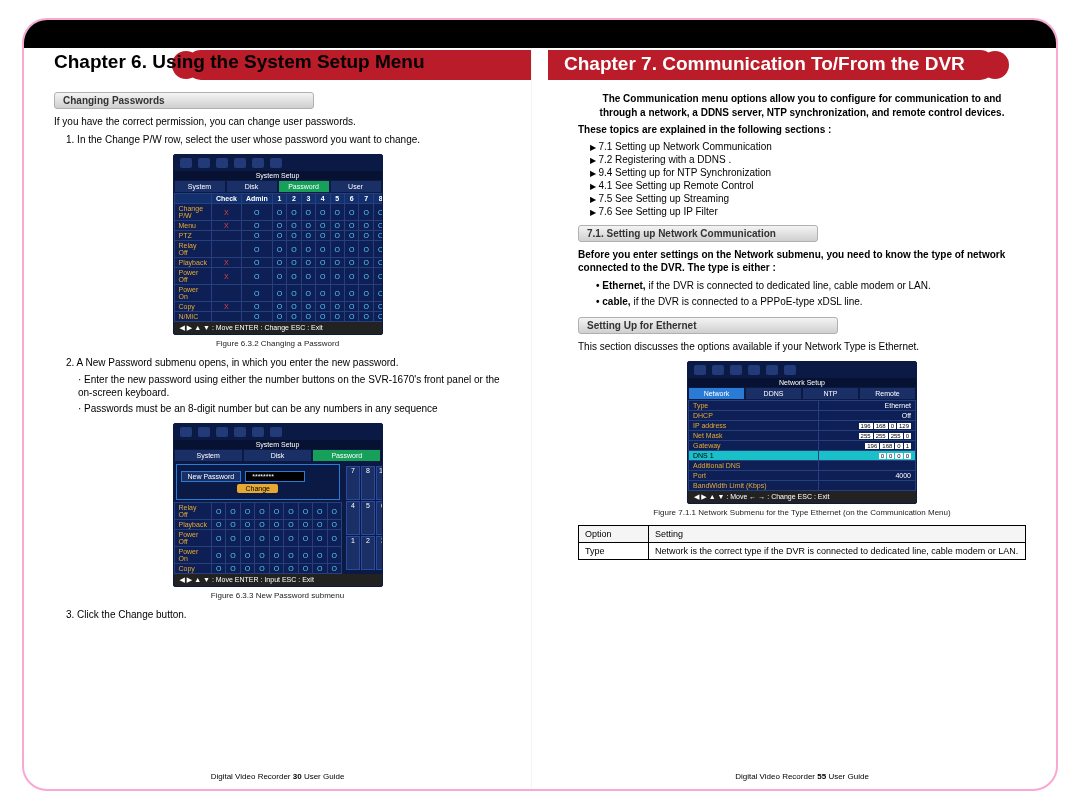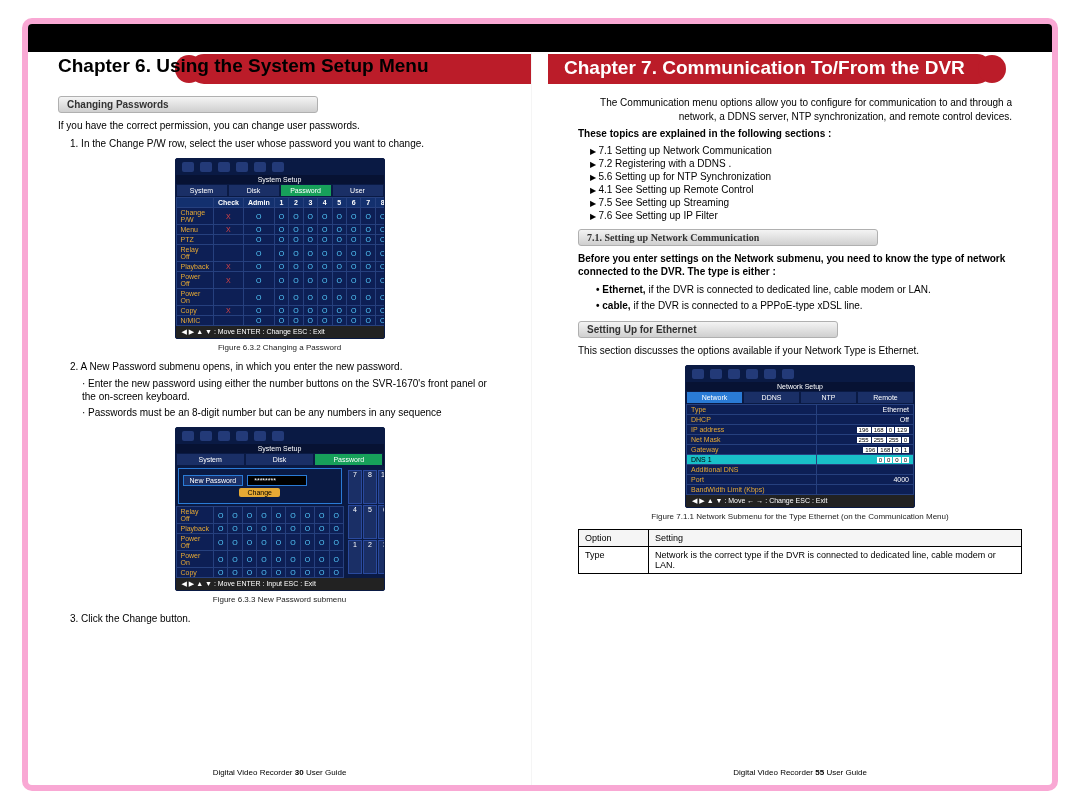--- a/index.html
+++ b/index.html
@@ -8,22 +8,22 @@
     background: #fff;
     width: 1080px;
     height: 809px;
     padding: 18px 22px;
   }
   .spread {
     display: flex;
     gap: 16px;
     width: 100%;
     height: 100%;
-    border: 6px solid #f9a8d4;
-    border-radius: 10px;
+    border: 2px solid #f9a8d4;
+    border-radius: 25px;
     overflow: hidden;
     position: relative;
     background: #fff;
   }
   .black-bar-top {
     position: absolute;
     top: 0; left: 0; right: 0;
     height: 28px;
     background: #000;
   }
@@ -464,33 +464,33 @@
     </div>
   </div>
 
   <div class="page page-right">
     <div class="chapter-tab right">
       <div class="tab-shape"></div>
       <div class="tab-dot"></div>
       <div class="tab-text">Chapter 7. Communication To/From the DVR</div>
     </div>
 
-    <p class="body-text" style="text-align:right; padding:0 10px;">The Communication menu options allow you to configure for communication to and through a network, a DDNS server, NTP synchronization, and remote control devices.</p>
+    <p class="body-text" style="text-align:center; padding:0 10px;font-weight:bold;">The Communication menu options allow you to configure for communication to and through a network, a DDNS server, NTP synchronization, and remote control devices.</p>
 
     <p class="body-text"><b>These topics are explained in the following sections :</b></p>
     <div class="tri-list">
       <div class="tri-item">7.1 Setting up Network Communication</div>
       <div class="tri-item">7.2 Registering with a DDNS .</div>
-      <div class="tri-item">5.6 Setting up for NTP Synchronization</div>
+      <div class="tri-item">9.4 Setting up for NTP Synchronization</div>
       <div class="tri-item">4.1 See Setting up Remote Control</div>
       <div class="tri-item">7.5 See Setting up Streaming</div>
       <div class="tri-item">7.6 See Setting up IP Filter</div>
     </div>
 
-    <div class="section-bar" style="width:300px;font-family:Liberation Serif, serif;">7.1. Setting up Network Communication</div>
+    <div class="section-bar" style="width:240px;">7.1. Setting up Network Communication</div>
     <p class="body-text"><b>Before you enter settings on the Network submenu, you need to know the type of network connected to the DVR. The type is either :</b></p>
     <p class="bullet-item"><b>Ethernet,</b><span> if the DVR is connected to dedicated line, cable modem or LAN.</span></p>
     <p class="bullet-item"><b>cable,</b><span> if the DVR is connected to a PPPoE-type xDSL line.</span></p>
 
     <div class="section-bar">Setting Up for Ethernet</div>
     <p class="body-text" style="text-align:left;">This section discusses the options available if your Network Type is Ethernet.</p>
 
     <div class="fig-holder">
       <div class="dvr-box" style="width:230px;">
         <div class="dvr-topicons">

